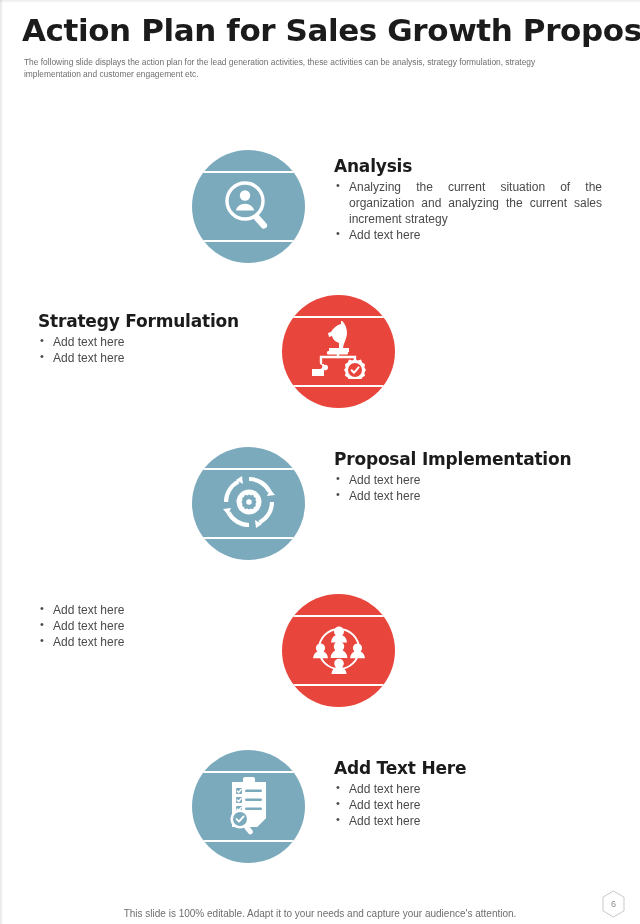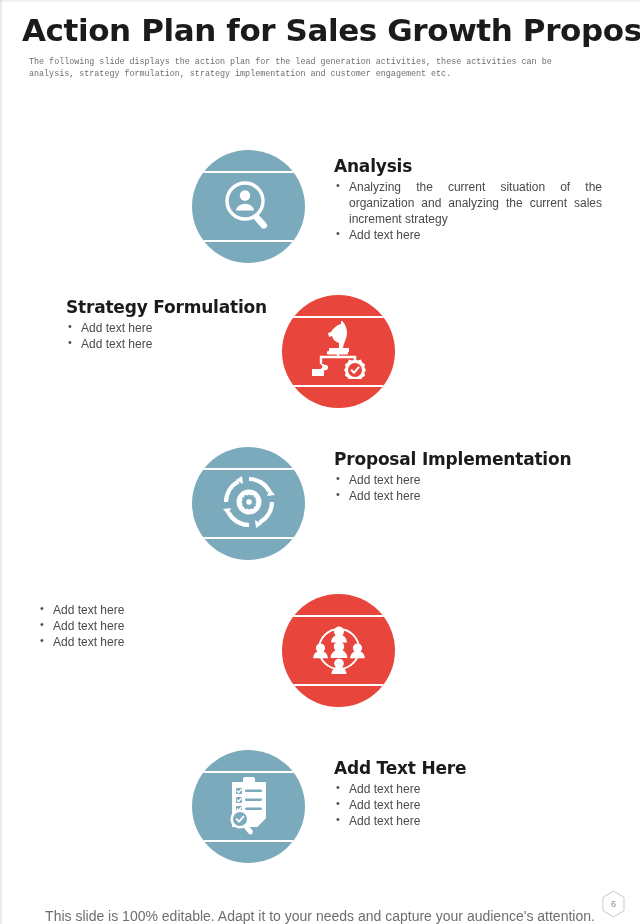--- a/index.html
+++ b/index.html
@@ -50,22 +50,22 @@
     font-family: "DejaVu Sans", sans-serif;
     font-size: 31px;
     font-weight: 700;
     color: #1b1b1b;
     letter-spacing: -0.4px;
     line-height: 1.05;
     margin: 0;
     white-space: nowrap;
   }
   .subtitle {
-    margin: 9px 0 0 7px;
-    font-family: Liberation Mono, monospace;
+    margin: 9px 0 0 2px;
+    font-family: Liberation Sans, sans-serif;
     font-size: 8.4px;
     line-height: 1.5;
     color: #6e6e6e;
     width: 560px;
   }
 
   
   .row {
     position: absolute;
     width: 640px;
@@ -140,21 +140,21 @@
   }
 
   
   .footer-note {
     position: absolute;
     left: 0;
     top: 908px;
     width: 640px;
     text-align: center;
     font-family: "Liberation Sans", sans-serif;
-    font-size: 14px;
+    font-size: 10px;
     color: #6e6e6e;
   }
   .page-badge {
     position: absolute;
     left: 600px;
     top: 889px;
     width: 27px;
     height: 30px;
   }
   .page-badge .num {
@@ -220,21 +220,21 @@
           <path d="M4 43 h7 a2.6 2.6 0 1 1 0 5 h-7 z M4 43 v12 h12 v-6 a2.8 2.8 0 1 0 0 -5 v-1 z" fill="#ffffff"></path>
 
           <g transform="translate(47,49)">
             <path d="M0 -11 L2.8 -9.6 L6 -10.4 L7.2 -7.4 L10 -5.8 L9.4 -2.6 L11 0 L9.4 2.6 L10 5.8 L7.2 7.4 L6 10.4 L2.8 9.6 L0 11 L-2.8 9.6 L-6 10.4 L-7.2 7.4 L-10 5.8 L-9.4 2.6 L-11 0 L-9.4 -2.6 L-10 -5.8 L-7.2 -7.4 L-6 -10.4 L-2.8 -9.6 Z" fill="#ffffff"></path>
             <circle cx="0" cy="0" r="7" fill="#E8453C"></circle>
             <path d="M-3.4 0.2 L-1 2.8 L3.6 -2.6" stroke="#ffffff" stroke-width="2" fill="none" stroke-linecap="round" stroke-linejoin="round"></path>
           </g>
         </svg>
       </span>
     </div>
-    <div class="textblock" style="left:38px; top:4px; width:243px;margin-left:28px;">
+    <div class="textblock" style="left:38px; top:18px; width:243px;">
       <div class="block-title">Strategy Formulation</div>
       <ul class="bullets">
         <li>Add text here</li>
         <li>Add text here</li>
       </ul>
     </div>
   </div>
 
   <div class="row" style="top:445px; height:118px;">
     <div class="badge blue" style="left:192px; top:2px;">

